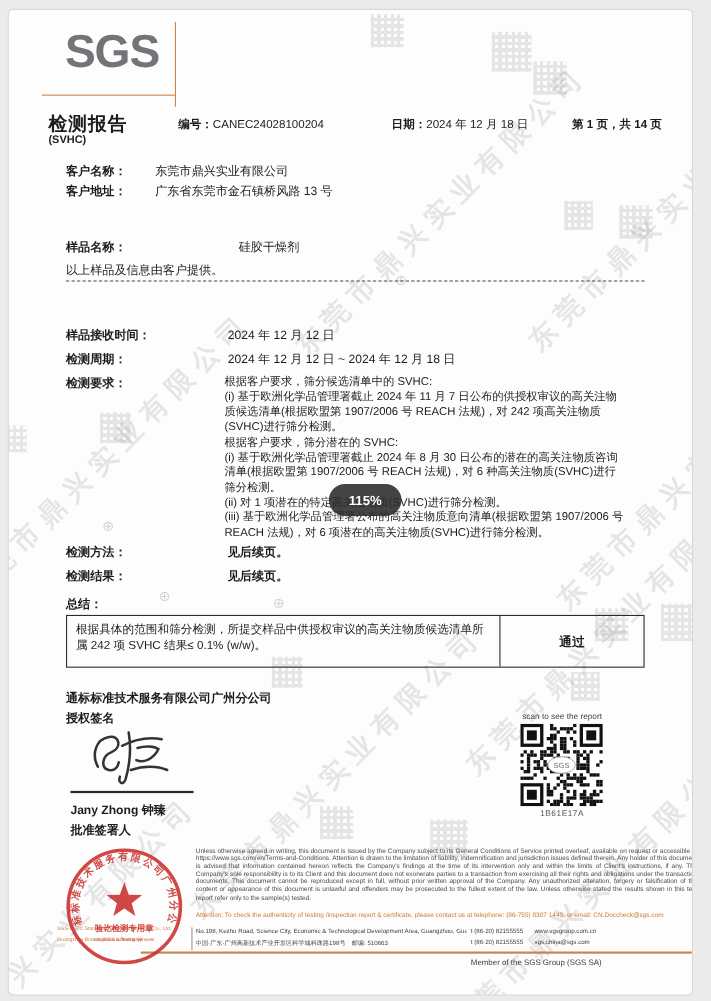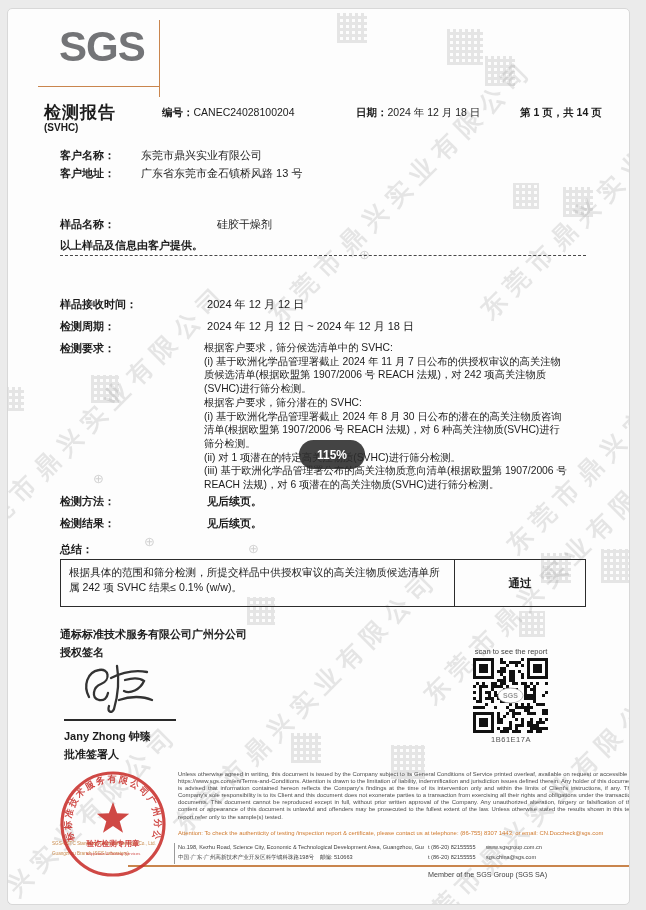--- a/index.html
+++ b/index.html
@@ -126,21 +126,21 @@
     </div>
     <div class="row" style="top:157px;">
       <span class="lbl lblw-c">客户地址：</span>
       <span class="val">广东省东莞市金石镇桥风路 13 号</span>
     </div>
 
     <div class="row" style="top:208px;">
       <span class="lbl lblw-s">样品名称：</span>
       <span class="val">硅胶干燥剂</span>
     </div>
-    <div class="row" style="top:229px;font-weight:700;">以上样品及信息由客户提供。</div>
+    <div class="row" style="top:229px;font-weight:400;">以上样品及信息由客户提供。</div>
     <div class="dashline"></div>
 
     <div class="row" style="top:288px;">
       <span class="lbl lblw-j">样品接收时间：</span>
       <span class="val">2024 年 12 月 12 日</span>
     </div>
     <div class="row" style="top:310px;">
       <span class="lbl lblw-j">检测周期：</span>
       <span class="val">2024 年 12 月 12 日 ~ 2024 年 12 月 18 日</span>
     </div>

